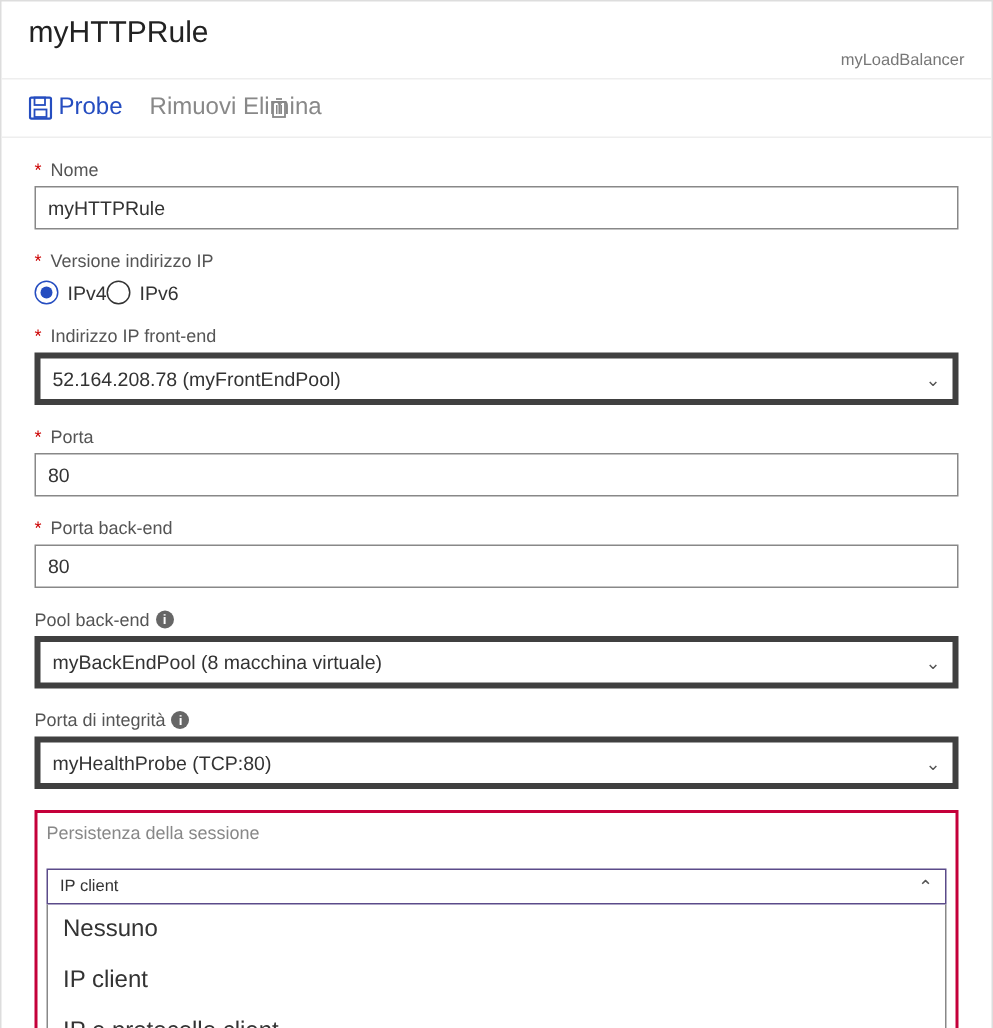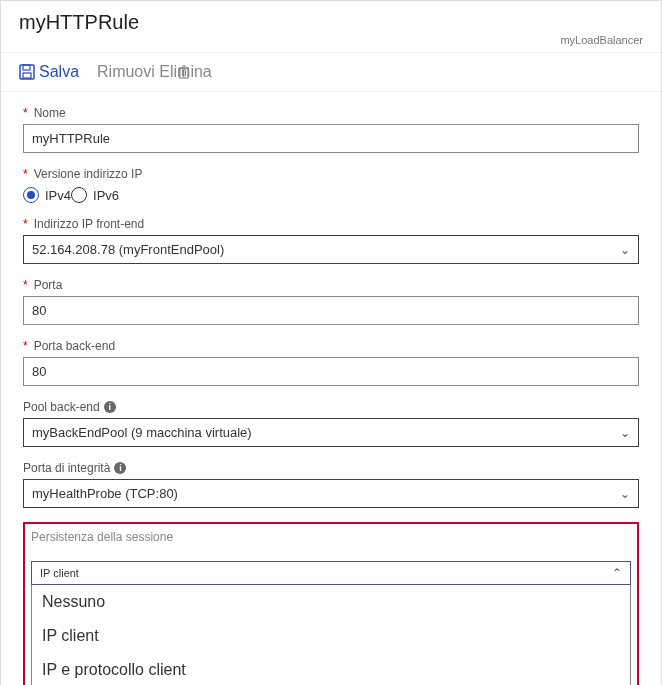--- a/index.html
+++ b/index.html
@@ -12,21 +12,21 @@
   .tb-item { display: inline-flex; align-items: center; gap: 4px; font-size: 16px; cursor: pointer; }
   .tb-save { color: #254dc0; font-weight: 400; }
   .tb-del { color: #888; }
   .icon-svg { width: 16px; height: 16px; flex-shrink: 0; }
   .form { padding: 14px 22px 8px 22px; }
   .field { margin-bottom: 14px; }
   .label-row { font-size: 12px; color: #555; margin-bottom: 4px; display: flex; align-items: center; gap: 2px; }
   .req { color: #cc0000; margin-right: 4px; font-size: 12px; }
   .info-icon { display:inline-flex; width:12px; height:12px; border-radius:50%; background:#666; color:#fff; font-size:9px; font-weight:bold; align-items:center; justify-content:center; margin-left:2px; }
   .text-input { width: 100%; border: 1px solid #888; padding: 6px 8px; font-size: 13px; color: #333; background:#fff; }
-  .select { width: 100%; border: 1px solid #404040; padding: 6px 8px; font-size: 13px; color: #333; background:#fff; display:flex; justify-content:space-between; align-items:center; cursor:pointer; }
+  .select { width: 100%; border: 4px solid #404040; padding: 6px 8px; font-size: 13px; color: #333; background:#fff; display:flex; justify-content:space-between; align-items:center; cursor:pointer; }
   .chev { font-size: 12px; color:#555; }
   .radio-row { display:flex; align-items:center; padding-top:2px; }
   .radio { display:inline-flex; align-items:center; gap:6px; font-size:13px; color:#333; cursor:pointer; }
   .radio-o { width:16px; height:16px; border:1.5px solid #333; border-radius:50%; display:inline-flex; align-items:center; justify-content:center; }
   .radio-o.sel { border-color:#254dc0; }
   .radio-o.sel::after { content:""; width:8px; height:8px; border-radius:50%; background:#254dc0; }
   .session-wrap { border: 2px solid #c4003a; padding: 6px 6px 2px 6px; margin-top:4px; }
   .session-label { font-size: 12px; color:#888; margin-bottom:17px; }
   .session-sel { width:100%; border:1px solid #5b4b8a; padding:4px 8px; font-size:11px; color:#333; display:flex; justify-content:space-between; align-items:center; cursor:pointer; }
   .dropdown-list { border:1px solid #888; border-top:none; }
@@ -43,21 +43,21 @@
     <div class="header-sub">myLoadBalancer</div>
   </div>
 
   <div class="toolbar">
     <div class="tb-item tb-save">
       <svg class="icon-svg" viewBox="0 0 16 16">
         <rect x="1" y="1" width="14" height="14" rx="1" fill="none" stroke="#254dc0" stroke-width="1.5"></rect>
         <rect x="4" y="1" width="7" height="5" fill="none" stroke="#254dc0" stroke-width="1.2"></rect>
         <rect x="4" y="9" width="8" height="5" fill="none" stroke="#254dc0" stroke-width="1.2"></rect>
       </svg>
-      <span>Salva</span>
+      <span>Probe</span>
     </div>
     <div class="tb-item tb-del">
       <span>Rimuovi Elimina</span>
       <svg class="icon-svg" viewBox="0 0 16 16" style="margin-left:-40px">
         <rect x="4" y="4" width="8" height="10" fill="none" stroke="#888" stroke-width="1.2"></rect>
         <line x1="3" y1="4" x2="13" y2="4" stroke="#888" stroke-width="1.2"></line>
         <line x1="6" y1="2" x2="10" y2="2" stroke="#888" stroke-width="1.2"></line>
         <line x1="6.5" y1="6" x2="6.5" y2="12" stroke="#888" stroke-width="1"></line>
         <line x1="9.5" y1="6" x2="9.5" y2="12" stroke="#888" stroke-width="1"></line>
       </svg>
@@ -118,21 +118,21 @@
         </div>
       <input type="text" class="text-input" value="80" style="">
     </div>
 
     <div class="field">
       <div class="label-row">
           <span>Pool back-end</span>
           <span class="info-icon">i</span>
         </div>
       <div class="select">
-        <span>myBackEndPool (9 macchina virtuale)</span>
+        <span>myBackEndPool (8 macchina virtuale)</span>
         <span class="chev">⌄</span>
       </div>
     </div>
 
     <div class="field">
       <div class="label-row">
           <span>Porta di integrità</span>
           <span class="info-icon">i</span>
         </div>
       <div class="select">

